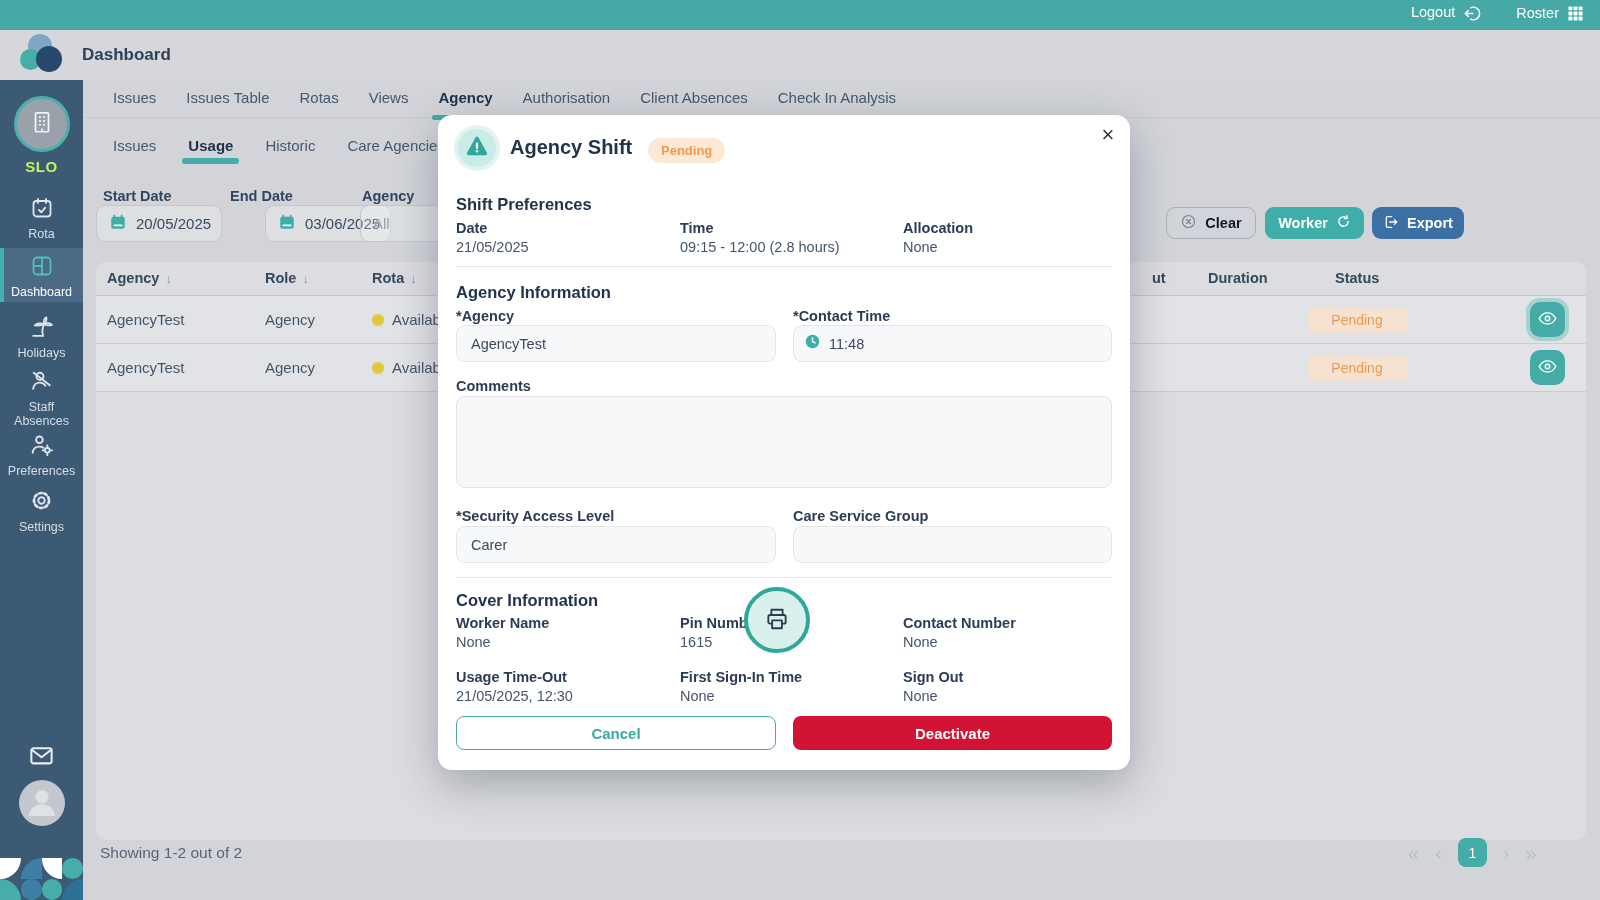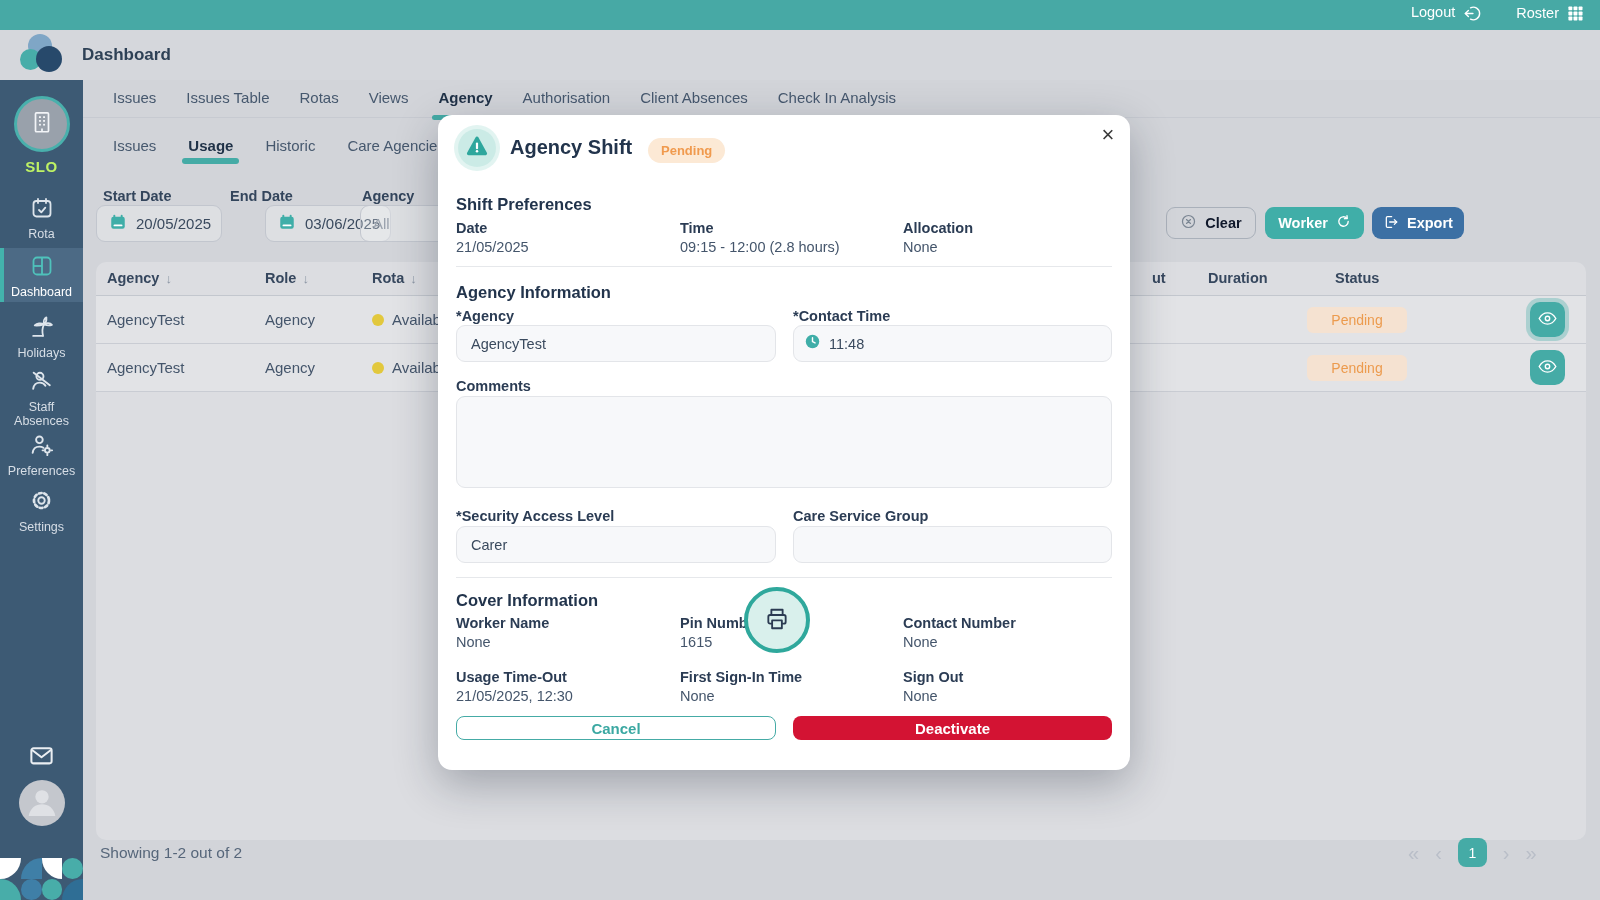--- a/index.html
+++ b/index.html
@@ -109,21 +109,21 @@
   .m-inwrap { position:absolute; height:37px; background:#F7F8FA; border:1px solid #E3E5E9; border-radius:9px;
               display:flex; align-items:center; gap:8px; padding:0 10px; }
   .m-inwrap input { border:none; background:transparent; font-size:14.5px; color:#3A4A5E; width:100%;
                     font-family:"Liberation Sans",sans-serif; outline:none; }
   .m-textarea { position:absolute; left:18px; top:281px; width:656px; height:92px; background:#F7F8FA;
                 border:1px solid #E3E5E9; border-radius:9px; resize:none; padding:10px 14px;
                 font-family:"Liberation Sans",sans-serif; font-size:14.5px; color:#3A4A5E; }
   .fab-print { position:absolute; left:306px; top:472px; width:66px; height:66px; border-radius:50%;
                background:#D9F0EC; border:4px solid #2FA89C; display:flex; align-items:center;
                justify-content:center; cursor:pointer; }
-  .m-btn { position:absolute; top:601px; height:24px; border-radius:8px; font-size:15px; font-weight:700;
+  .m-btn { position:absolute; top:601px; height:34px; border-radius:8px; font-size:15px; font-weight:700;
            display:flex; align-items:center; justify-content:center; cursor:pointer; }
   .m-cancel { left:18px; width:320px; background:#fff; border:1px solid #45ABA6; color:#3BA8A2; }
   .m-deactivate { left:355px; width:319px; background:#D31333; border:none; color:#fff; }
 </style>
 </head>
 <body>
 
 <div class="app">
 
   <div class="topbar">

